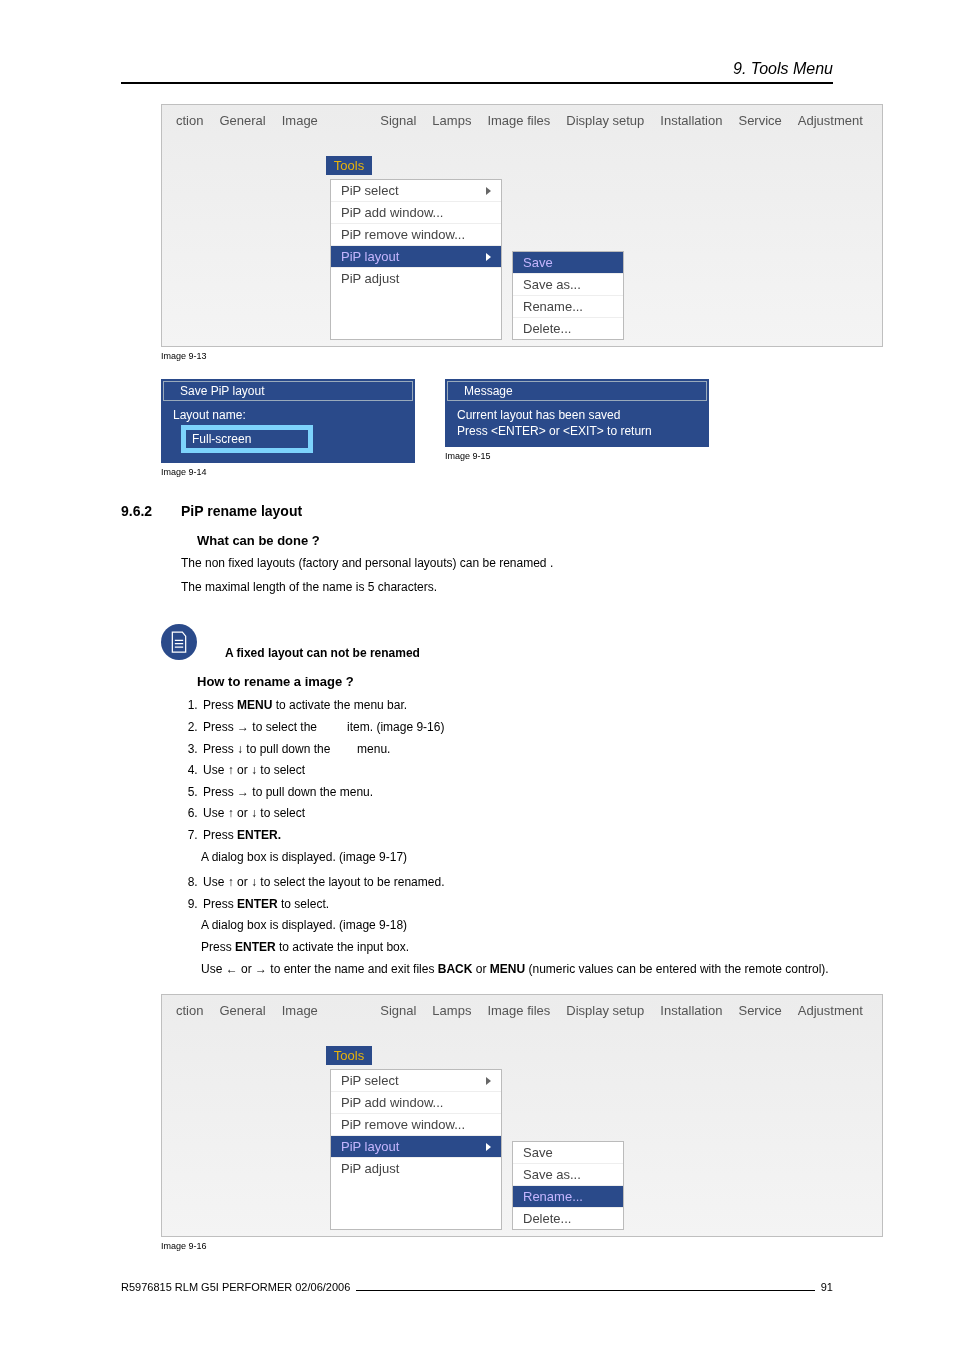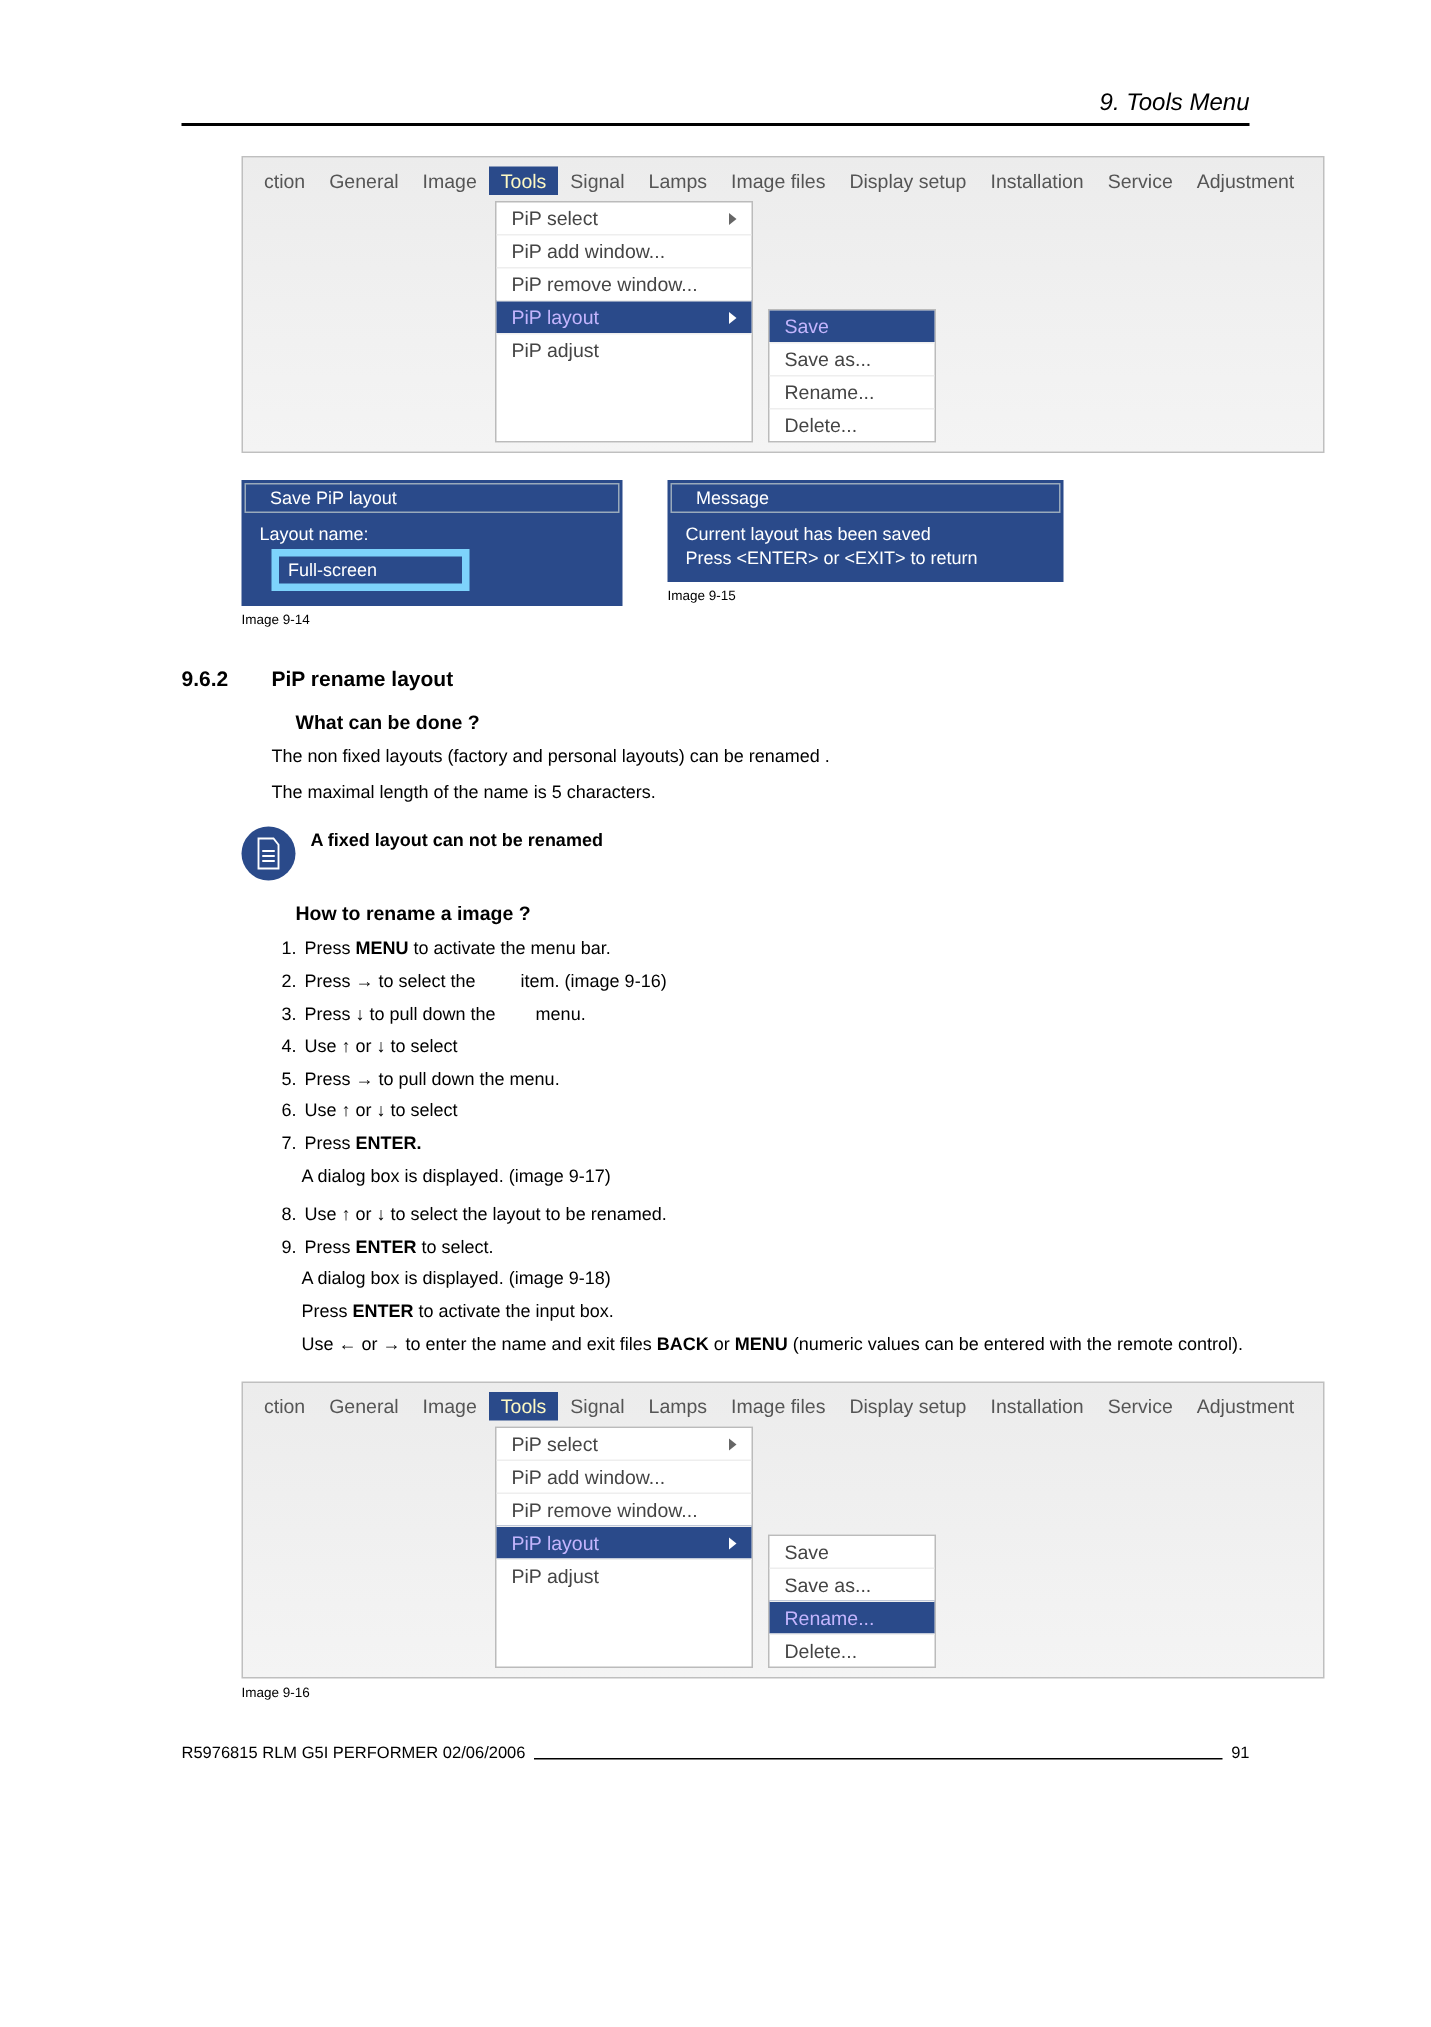--- a/index.html
+++ b/index.html
@@ -54,21 +54,22 @@
     color: #555;
     padding: 2px 6px 4px 6px;
     gap: 0;
   }
   .menubar span {
     padding: 2px 8px;
     white-space: nowrap;
   }
   .menubar .sel {
     background: #2a4a8a;
-    color: #fef9c3;
+    color: #eab308;
+    margin-top: 45px;
   }
   .dropdown-row {
     display: flex;
     padding-left: 168px;
     gap: 0;
   }
   .dropdown {
     background: #fff;
     border: 1px solid #bbb;
     font-size: 13px;
@@ -151,25 +152,25 @@
     margin-bottom: 6px;
   }
   .paragraph {
     font-size: 12px;
     margin-left: 60px;
     line-height: 1.5;
     margin-bottom: 6px;
   }
   .note-row {
     display: flex;
-    align-items: flex-start;
+    align-items: flex-end;
     margin-left: 40px;
-    margin-top: 14px;
+    margin-top: 28px;
     margin-bottom: 10px;
-    gap: 10px;
+    gap: 28px;
   }
   .note-icon {
     width: 36px; height: 36px; border-radius: 50%;
     background: #2a4a8a;
     display: flex; align-items: center; justify-content: center;
   }
   .note-icon svg { width: 20px; height: 24px; }
   .note-text { font-size: 12px; font-weight: bold; padding-top: 2px; }
 
   ol.steps {
@@ -226,20 +227,21 @@
       </div>
       <div style="width:10px"></div>
       <div class="dropdown side" style="margin-top:72px">
         <div class="item sel">Save</div>
         <div class="item">Save as...</div>
         <div class="item">Rename...</div>
         <div class="item">Delete...</div>
       </div>
     </div>
   </div>
+  <div class="caption">Image 9-13</div>
 
   <div class="dialog-row">
     <div>
       <div class="dialog">
         <div class="titlecell">Save PiP layout</div>
         <div class="bodycell">
           <div>Layout name:</div>
           <div class="inputcell">Full-screen</div>
         </div>
       </div>

